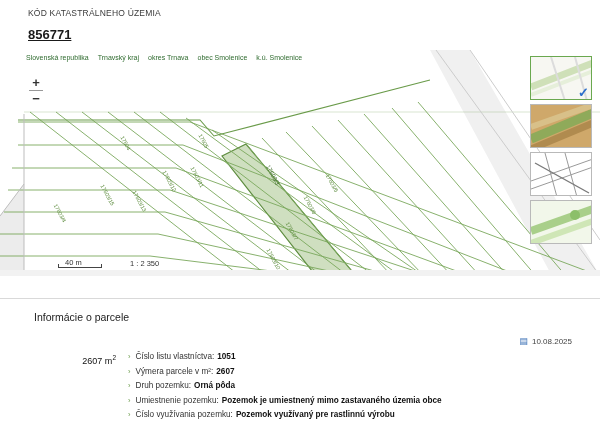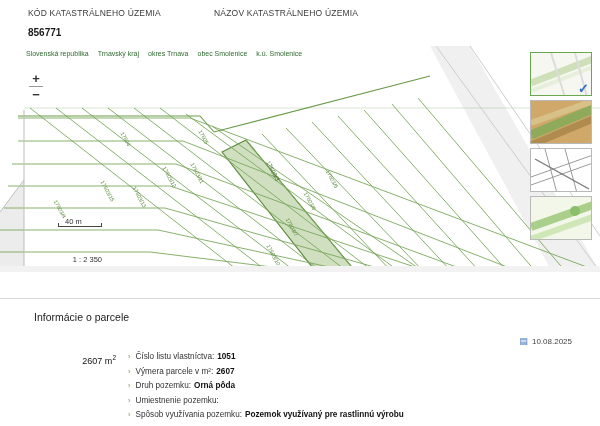--- a/index.html
+++ b/index.html
@@ -27,23 +27,24 @@
   .hdr-col.first { width: 170px; }
   .hdr-label {
     font-size: 8.5px;
     letter-spacing: .2px;
     color: #3a3a3a;
     text-transform: uppercase;
     margin-bottom: 9px;
     white-space: nowrap;
   }
   .hdr-value {
-    font-size: 10px;
+    font-size: 13px;
     font-weight: bold;
     color: #1a1a1a;
+    text-decoration: underline;
   }
   .hdr-rule {
     position: absolute;
     left: 0; right: 0;
     top: 57px;
     height: 1px;
     background: #d9d9d9;
   }
 
   
@@ -90,21 +91,20 @@
   .scalebar {
     position: absolute;
     left: 58px;
     bottom: 8px;
     z-index: 6;
     display: flex;
     align-items: flex-end;
     gap: 28px;
     font-size: 7.5px;
     color: #333;
-    flex-direction: column;
   }
   .scale-graphic {
     position: relative;
     width: 44px; height: 10px;
   }
   .scale-graphic .bar {
     position: absolute; left: 0; right: 0; bottom: 0;
     height: 1px; background: #444;
   }
   .scale-graphic .tick-l,
@@ -205,21 +205,20 @@
 </style>
 </head>
 <body>
 
 <div class="header">
   <div class="hdr-col first">
     <div class="hdr-label">KÓD KATASTRÁLNEHO ÚZEMIA</div>
     <div class="hdr-value">856771</div>
   </div>
   <div class="hdr-col">
-    <div class="hdr-label">NÁZOV KATASTRÁLNEHO ÚZEMIA</div>
   </div>
 </div>
 <div class="hdr-rule"></div>
 
 <div class="map-wrap">
 
   <svg class="map-svg" viewBox="0 0 600 226" preserveAspectRatio="none">
     <defs>
       <clipPath id="mapclip">
           <rect x="0" y="0" width="600" height="226"></rect>
@@ -391,21 +390,22 @@
         <b>2607</b>
       </div>
       <div class="fact">
         <span class="chev">›</span>
         <span class="k">Druh pozemku:</span>
         <b>Orná pôda</b>
       </div>
       <div class="fact">
         <span class="chev">›</span>
         <span class="k">Umiestnenie pozemku:</span>
+        <b>Pozemok je umiestnený mimo zastavaného územia obce</b>
       </div>
       <div class="fact">
         <span class="chev">›</span>
-        <span class="k">Spôsob využívania pozemku:</span>
+        <span class="k">Číslo využívania pozemku:</span>
         <b>Pozemok využívaný pre rastlinnú výrobu</b>
       </div>
     </div>
   </div>
 </div>
 
 </body></html>

